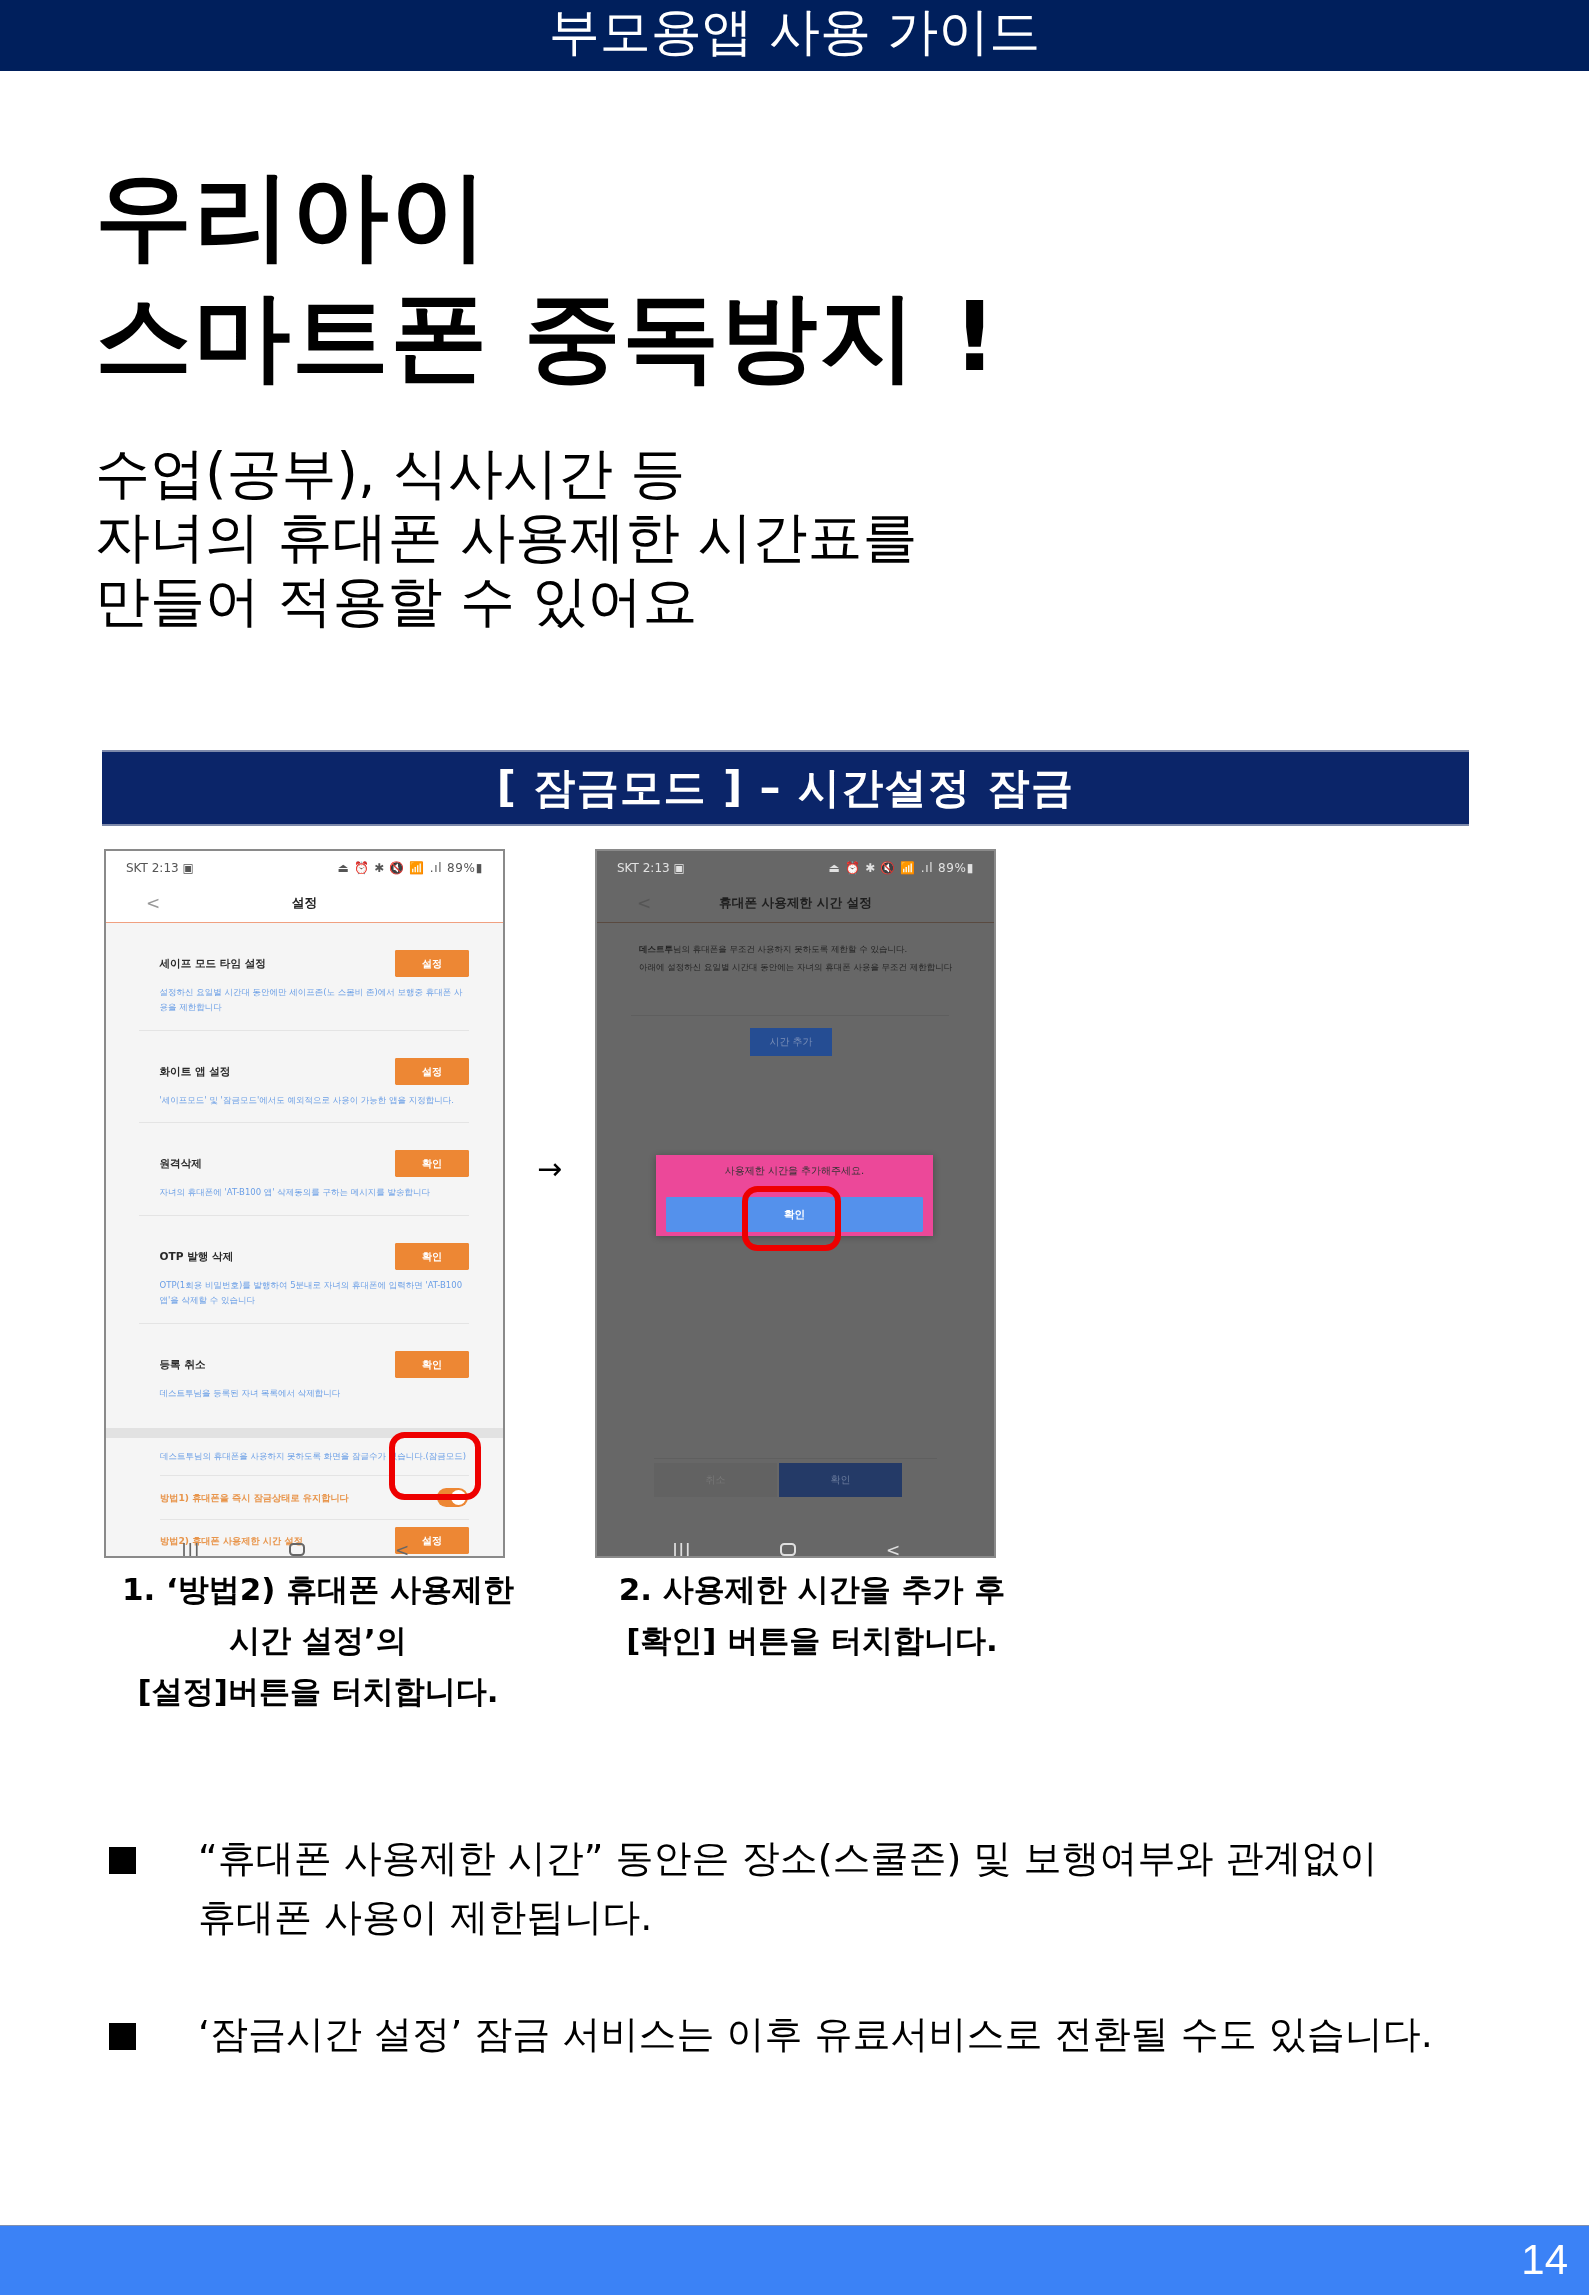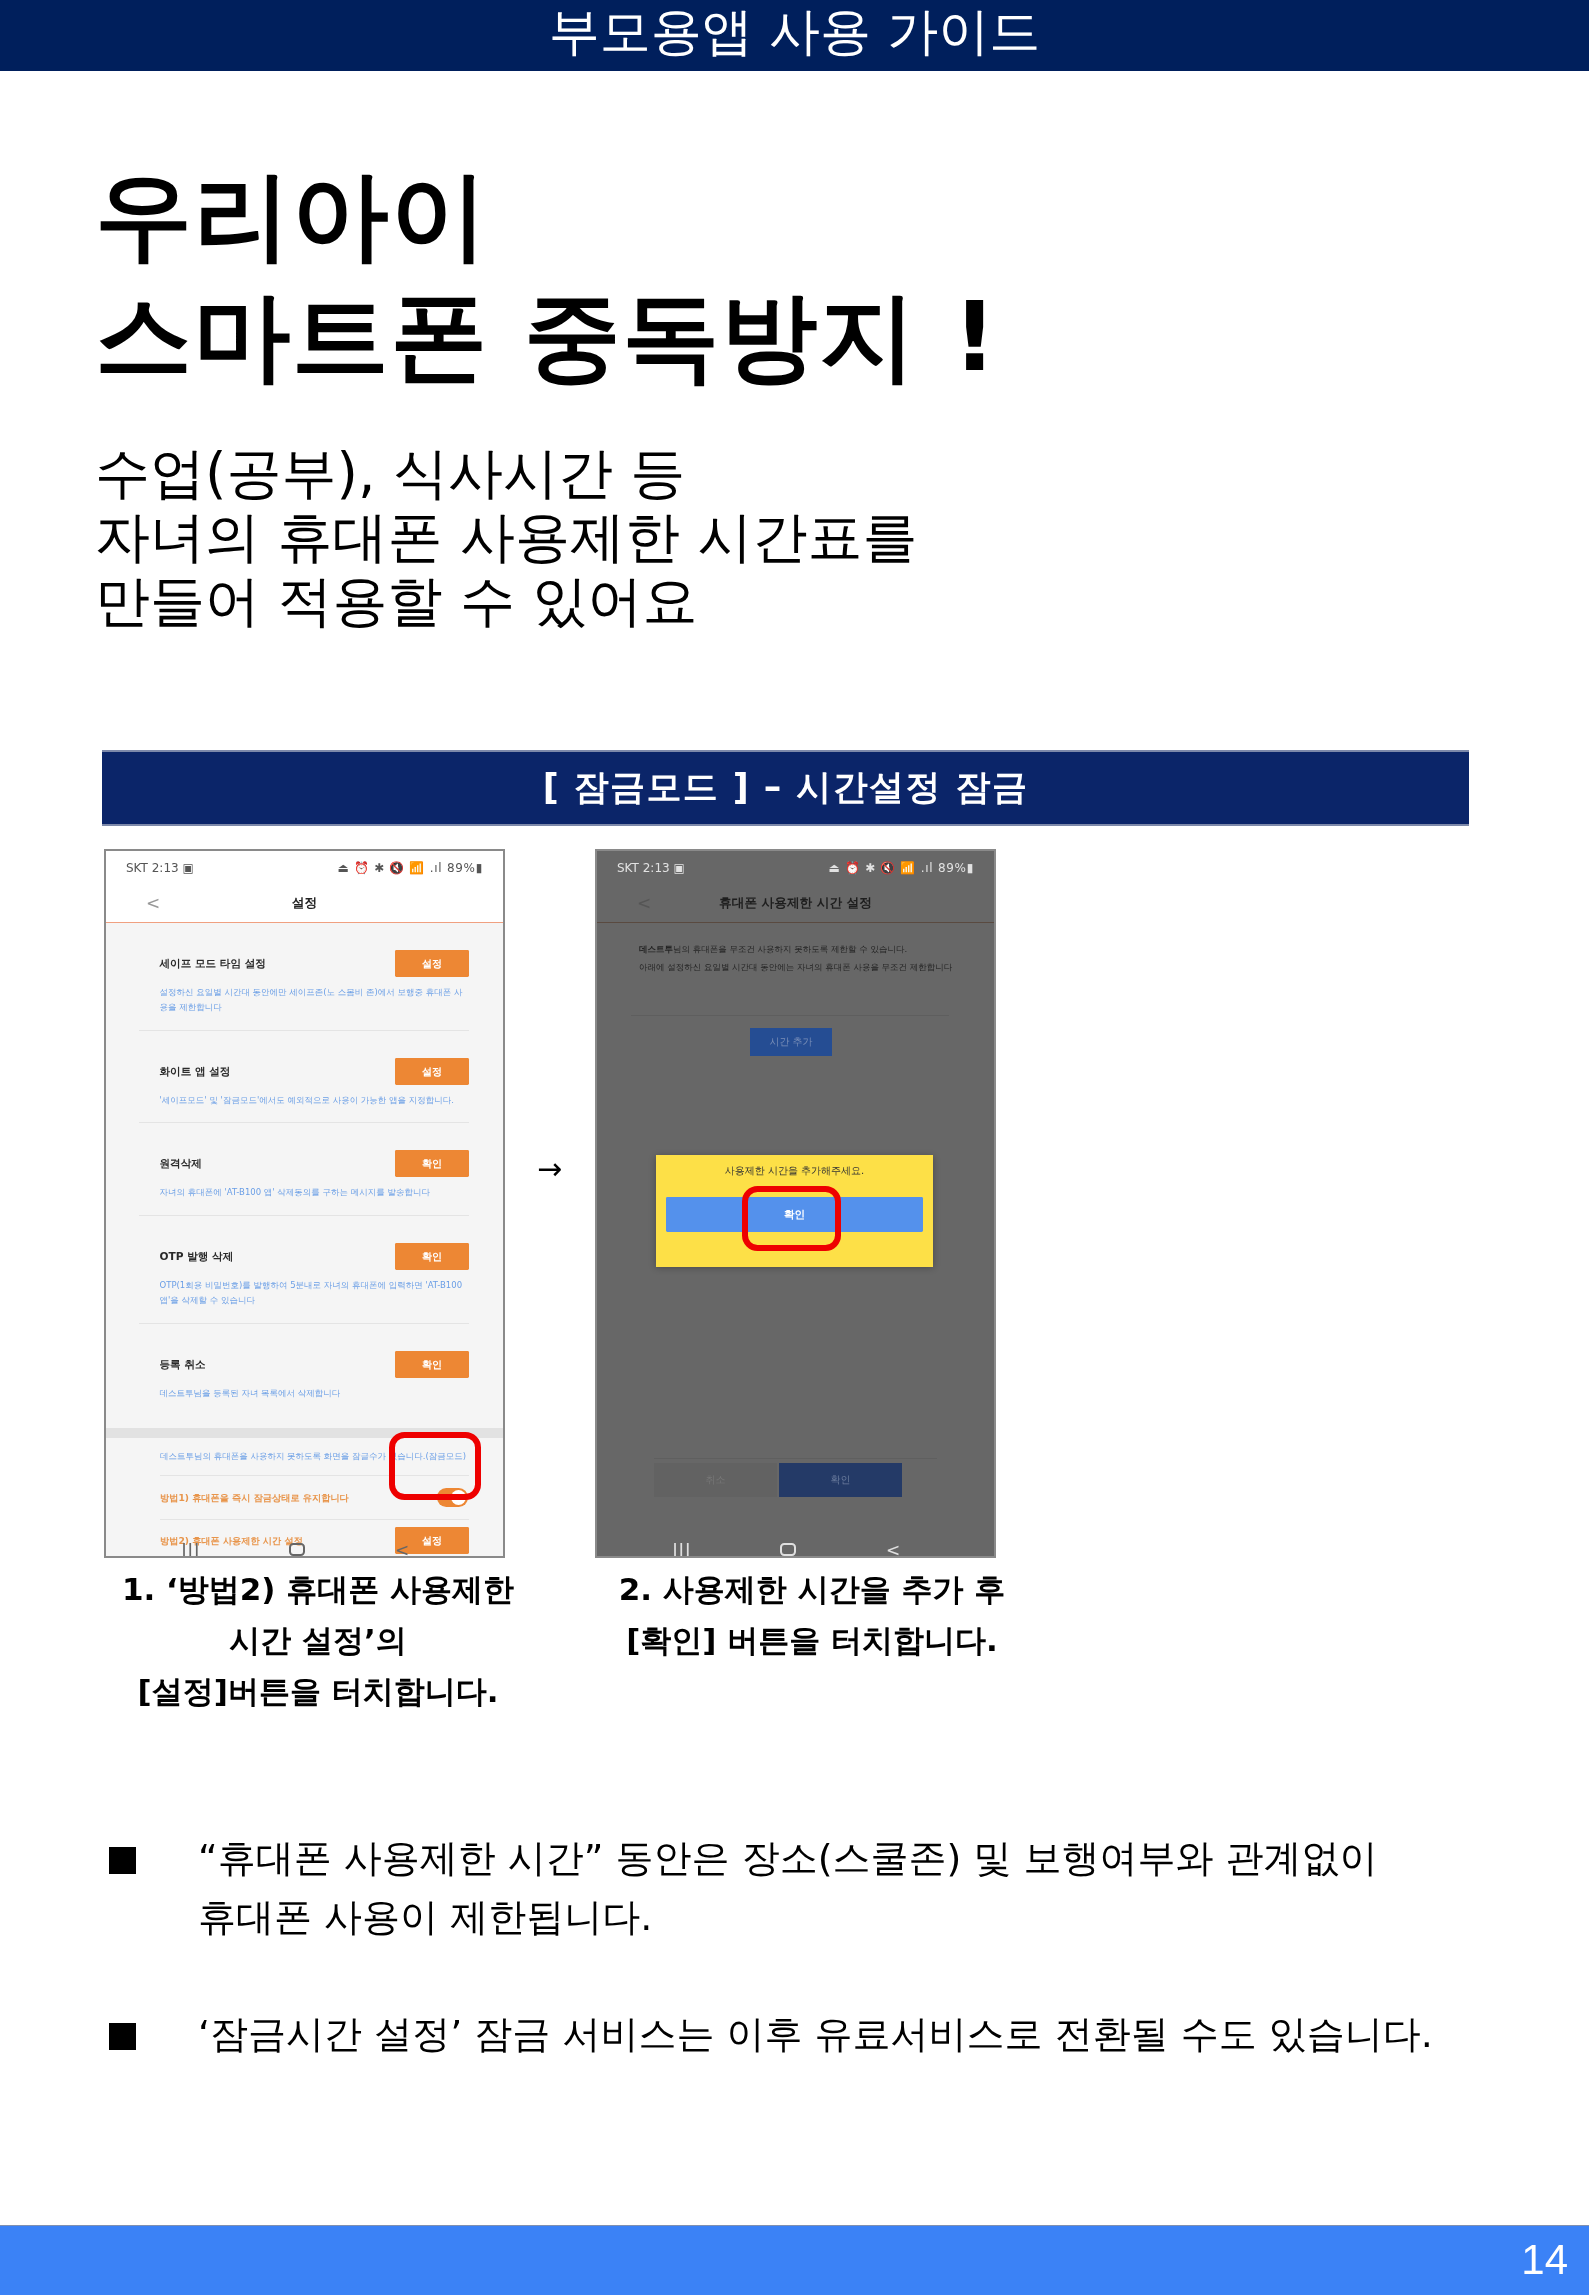--- a/index.html
+++ b/index.html
@@ -6,21 +6,21 @@
   html, body { width: 1589px; height: 2295px; background: #ffffff; overflow: hidden; }
   body { position: relative; font-family: "DejaVu Sans", "Liberation Sans", sans-serif; color: #000; }
 
   .top-bar { position: absolute; left: 0; top: 0; width: 1589px; height: 71px; background: #001f5c; color: #fff; text-align: center; font-size: 51px; line-height: 64px; }
   .bottom-bar { position: absolute; left: 0; top: 2225px; width: 1589px; height: 71px; background: #3b82f6; border-top: 1.4px solid #8090b0; }
   .page-number { position: absolute; right: 21px; top: 10px; color: #fff; font-size: 42px; font-family: "Liberation Sans", sans-serif; }
 
   .headline { position: absolute; left: 95px; top: 155px; font-size: 97px; font-weight: bold; line-height: 121px; letter-spacing: 1.4px; }
   .intro { position: absolute; left: 95px; top: 441px; font-size: 55px; line-height: 64px; }
 
-  .section-banner { position: absolute; left: 102px; top: 750px; width: 1367px; height: 76px; background: #0b2569; border-top: 2.8px solid #7d89aa; border-bottom: 2.8px solid #7d89aa; color: #fff; text-align: center; font-size: 35px; font-weight: bold; line-height: 71px; letter-spacing: 1.4px; }
+  .section-banner { position: absolute; left: 102px; top: 750px; width: 1367px; height: 76px; background: #0b2569; border-top: 2.8px solid #7d89aa; border-bottom: 2.8px solid #7d89aa; color: #fff; text-align: center; font-size: 42px; font-weight: bold; line-height: 71px; letter-spacing: 1.4px; }
 
   
   .phone { position: absolute; width: 401px; height: 709px; border: 2.8px solid #8a8a8a; overflow: hidden; font-family: "DejaVu Sans", sans-serif; }
   .phone-1 { left: 104px; top: 849px; background: #f5f5f5; }
   .phone-2 { left: 595px; top: 849px; background: #676767; }
 
   .status-bar { position: absolute; left: 0; top: 0; width: 100%; height: 35px; font-size: 12px; line-height: 35px; padding: 0 20px; }
   .status-bar .left { float: left; }
   .status-bar .right { float: right; letter-spacing: 0.7px; }
   .phone-1 .status-bar { background: #fff; color: #555; }
@@ -58,21 +58,21 @@
   .nav-recents { left: 64px; letter-spacing: 1.4px; }
   .nav-home { left: 170px; }
   .nav-home span { display: inline-block; width: 15.5px; height: 12.7px; border: 2.1px solid currentColor; border-radius: 4.2px; }
   .nav-back { left: 275px; }
 
   
   .p2-desc { position: absolute; left: 42px; top: 90px; width: 325px; font-size: 8.5px; color: #242424; line-height: 17.7px; }
   .p2-desc b { font-weight: bold; }
   .p2-rule { position: absolute; left: 34px; top: 164px; width: 318px; height: 1.4px; background: #5e5e5e; }
   .add-time-btn { position: absolute; left: 153px; top: 177px; width: 82px; height: 28px; background: #254d93; color: #7a8fb8; font-size: 10px; text-align: center; line-height: 28px; }
-  .dialog { position: absolute; left: 59px; top: 304px; width: 277px; height: 112px; background: #fde047; box-shadow: 0 1.4px 7px rgba(0,0,0,0.3); }
+  .dialog { position: absolute; left: 59px; top: 304px; width: 277px; height: 81px; background: #ec4899; box-shadow: 0 1.4px 7px rgba(0,0,0,0.3); }
   .dialog-msg { position: absolute; left: 0; top: 8.5px; width: 100%; text-align: center; font-size: 10px; color: #333; }
   .dialog-ok { position: absolute; left: 10px; top: 42px; width: 257px; height: 35px; background: #5491ec; color: #fff; font-size: 10.6px; font-weight: bold; text-align: center; line-height: 35px; border-radius: 1.4px; }
   .p2-footer-rule { position: absolute; left: 57px; top: 607px; width: 283px; height: 1.4px; background: #5f5f5f; }
   .cancel-btn { position: absolute; left: 57px; top: 612px; width: 123px; height: 34px; background: #626262; color: #777; font-size: 10px; text-align: center; line-height: 34px; }
   .confirm-btn { position: absolute; left: 182px; top: 612px; width: 123px; height: 34px; background: #243a67; color: #6d7e9f; font-size: 10px; text-align: center; line-height: 34px; }
 
   .step-arrow { position: absolute; left: 537px; top: 1151px; font-size: 30px; line-height: 35px; }
 
   .caption { position: absolute; font-size: 31px; font-weight: bold; line-height: 51px; text-align: center; }
   .caption-1 { left: 99px; top: 1564px; width: 438px; }

